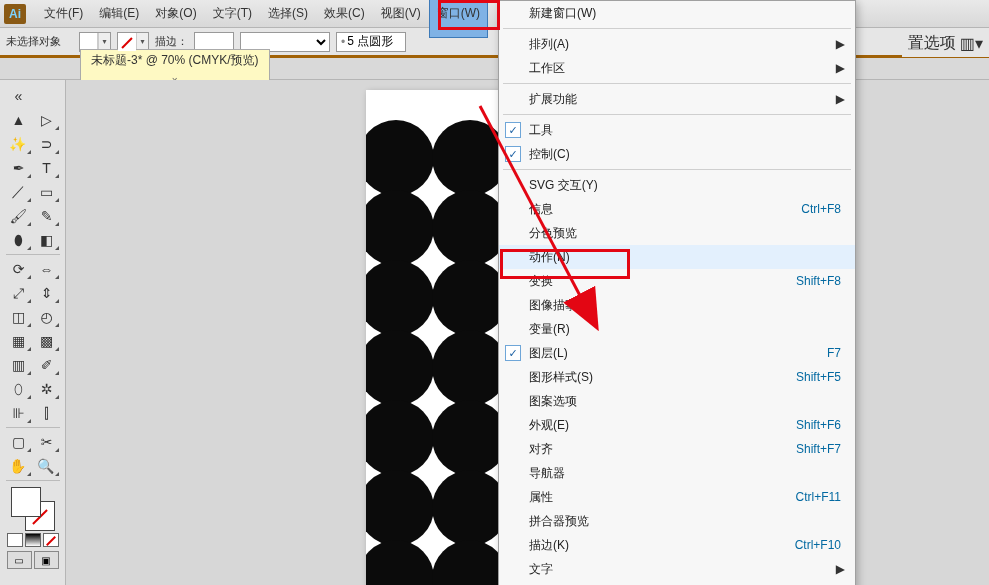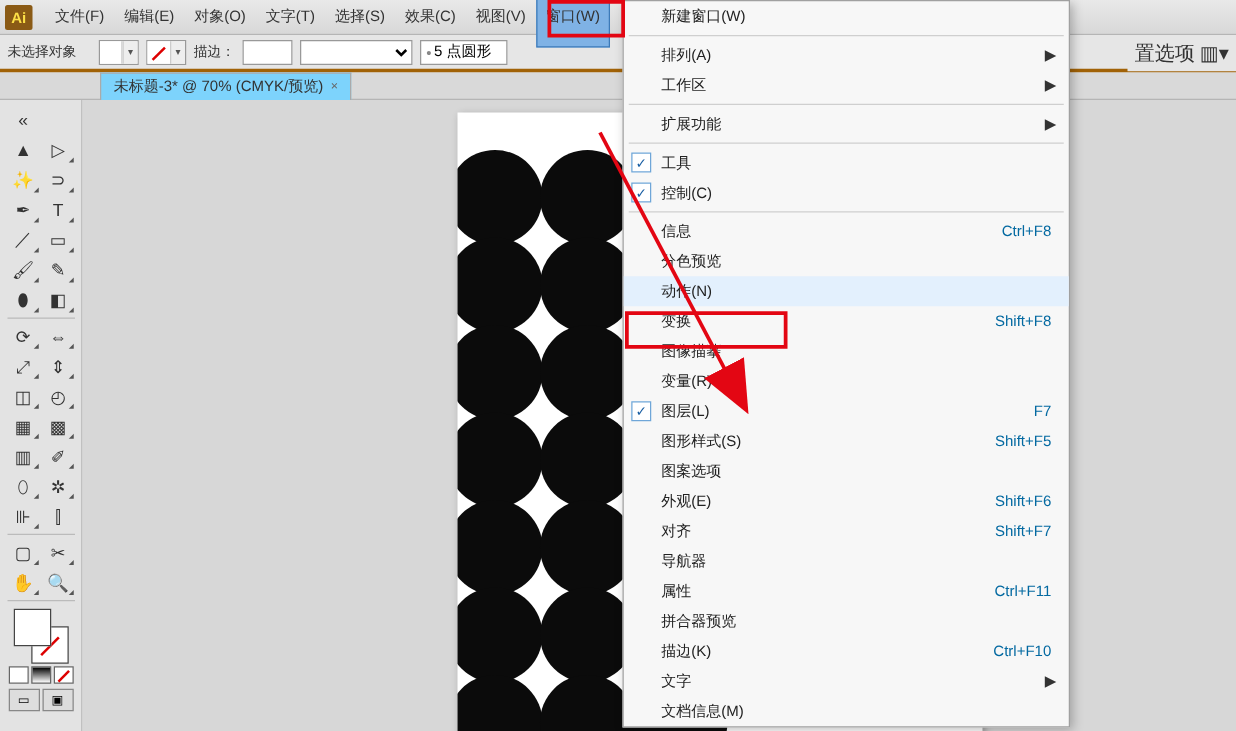--- a/index.html
+++ b/index.html
@@ -1,34 +1,34 @@
 <!DOCTYPE html>
 <html><head>
 <meta charset="utf-8">
 <style>
   * { box-sizing: border-box; margin: 0; padding: 0; font-family: "Microsoft YaHei", "SimSun", sans-serif; font-size: 12px; }
   html, body { width: 989px; height: 585px; overflow: hidden; background: #e8e8e8; }
   .app-bar { display: flex; align-items: center; height: 28px; background: linear-gradient(#e9e9e9,#d8d8d8); border-bottom: 1px solid #b5b5b5; padding-left: 4px; }
-  .ai-logo { width: 22px; height: 20px; background: #8a5a15; color: #fde047; display:flex; align-items:center; justify-content:center; font-weight: bold; font-size: 12px; border-radius: 2px; margin-right: 10px; text-align: center; }
+  .ai-logo { width: 22px; height: 20px; background: #8a5a15; color: #7dd3fc; display:flex; align-items:center; justify-content:center; font-weight: bold; font-size: 12px; border-radius: 2px; margin-right: 10px; text-align: center; }
   .menu-item { padding: 4px 8px; color: #333; cursor: default; }
   .menu-item.active { background: #7fb2e5; border: 1px solid #3d7ab8; padding: 15px 7px; }
   .control-bar { display: flex; align-items: center; height: 30px; background: #e6e6e6; border-bottom: 3px solid #a16207; padding: 0 6px; gap: 6px; }
   .control-label { font-size: 11px; color: #333; }
   .swatch-group { display:flex; align-items:center; border:1px solid #999; background:#fff; height:20px; }
   .swatch-group .sw { width:18px; height:18px; display:flex; align-items:center; justify-content:center; }
   .sw.white { background:#fff; border-right:1px solid #ccc; }
   .sw.none { background:#fff; position:relative; }
   .sw.none::after { content:""; position:absolute; left:2px; right:2px; top:50%; border-top:2px solid #d00; transform: rotate(-45deg); }
   .sw.dd { width:12px; background:#eee; border-left:1px solid #ccc; }
   .sw.dd::after { content:"▾"; font-size:8px; color:#555; display:block; text-align:center; }
   .thin-input { height:20px; border:1px solid #999; background:#fff; padding:0 4px; font-size:11px; }
   .wide-dd { width:90px; }
   .pt-box { width:40px; text-align:center; }
   .tab-bar { display:flex; align-items:center; height:22px; background:#d9d9d9; border-bottom:1px solid #b5b5b5; padding-left:80px; }
-  .doc-tab { background:#7dd3fc; border:1px solid #aaa; border-bottom:none; padding:2px 10px; font-size:11px; color:#333; display:flex; align-items:center; gap:6px; }
+  .doc-tab { background:#fef9c3; border:1px solid #aaa; border-bottom:none; padding:2px 10px; font-size:11px; color:#333; display:flex; align-items:center; gap:6px;flex-direction:column; }
   .doc-tab .x { font-size:10px; color:#666; }
   .workspace { position:absolute; left:0; right:0; top:80px; bottom:0; display:flex; }
   .tool-col { width:66px; background:#e3e3e3; border-right:1px solid #b5b5b5; padding:4px 2px; display:flex; flex-direction:column; align-items:center; gap:0; }
   .tool-row { display:flex; }
   .tool-btn { width:28px; height:24px; display:flex; align-items:center; justify-content:center; color:#333; font-size:14px; border:1px solid transparent; }
   .tool-btn.sub { position:relative; }
   .tool-btn.sub::after { content:""; position:absolute; right:1px; bottom:1px; width:0; height:0; border-left:4px solid transparent; border-bottom:4px solid #555; }
   .tool-divider { width:54px; border-top:1px solid #bbb; margin:2px 0; }
   .fill-stroke { width:44px; height:44px; position:relative; margin-top:4px; }
   .fs-box { position:absolute; width:30px; height:30px; border:1px solid #444; }
@@ -245,20 +245,23 @@
     <div class="dd-row">
       <span class="dd-check">✓</span>
       <span>工具</span>
     </div>
     <div class="dd-row">
       <span class="dd-check">✓</span>
       <span>控制(C)</span>
     </div>
     <div class="dd-sep"></div>
     <div class="dd-row">
+      <span>SVG 交互(Y)</span>
+    </div>
+    <div class="dd-row">
       <span>信息</span>
       <span class="shortcut">Ctrl+F8</span>
     </div>
     <div class="dd-row">
       <span>分色预览</span>
     </div>
     <div class="dd-row hover">
       <span>动作(N)</span>
     </div>
     <div class="dd-row">

